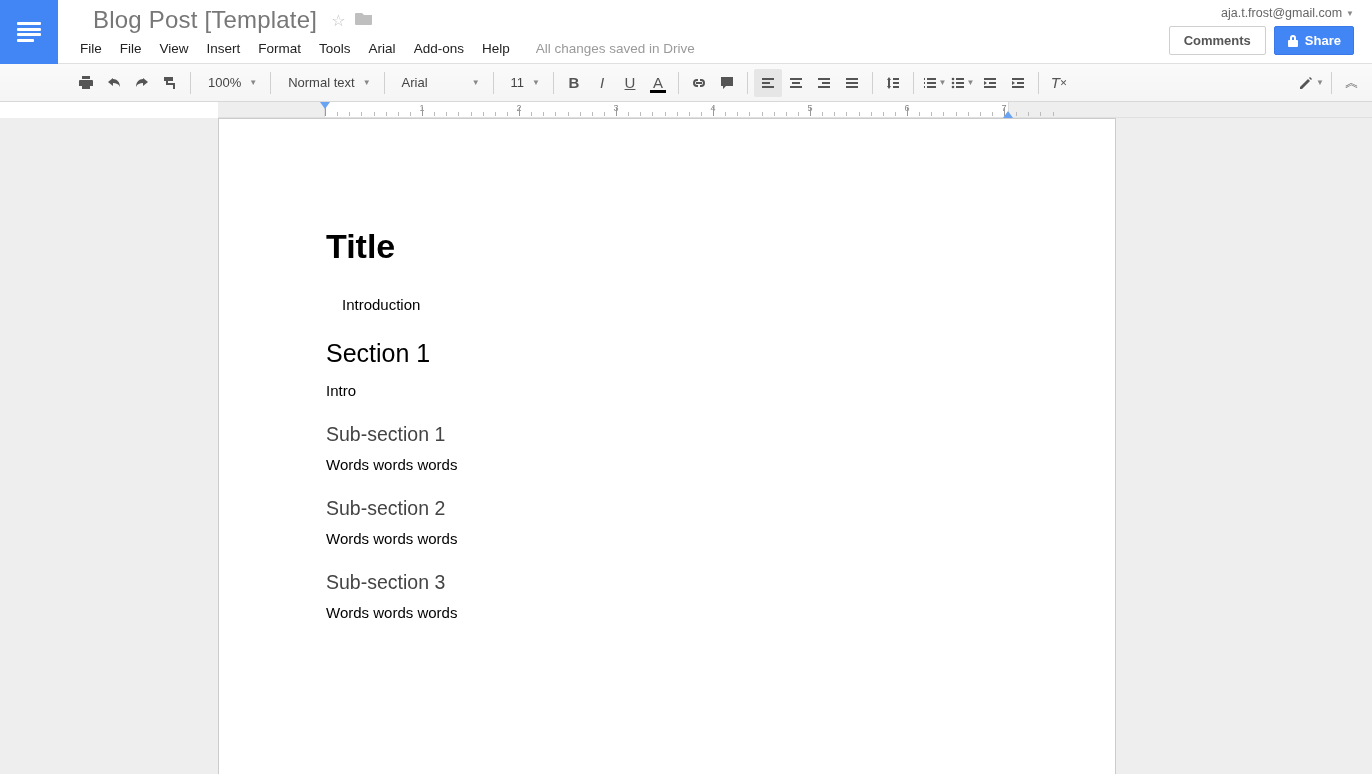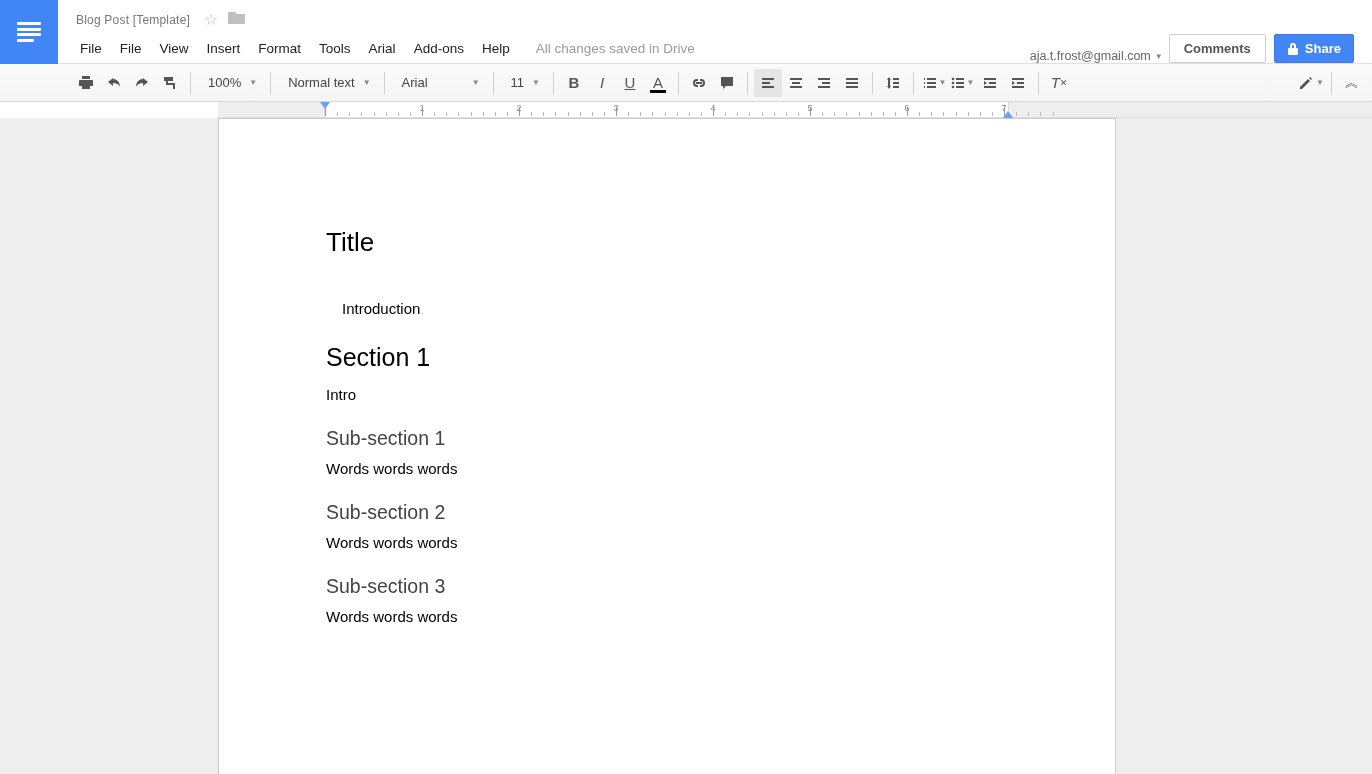--- a/index.html
+++ b/index.html
@@ -29,32 +29,33 @@
   }
   .logo-lines span { display:block; height:3px; background:#fff; border-radius:1px; }
   .title-area {
     flex: 1;
     padding: 6px 10px 0 14px;
     display: flex;
     flex-direction: column;
   }
   .title-row { display: flex; align-items: center; gap: 10px; height: 28px; }
   .doc-title {
-    font-size: 12px;
+    font-size: 24px;
     color: #777;
     letter-spacing: 0.2px;
     border: 1px solid transparent;
     padding: 1px 3px;
+    margin-left: 17px;
   }
   .star-icon, .folder-icon { color: #c0c0c0; font-size: 16px; cursor: pointer; }
   .menu-row { display: flex; align-items: center; gap: 2px; height: 30px; font-size: 13.5px; color: #222; }
   .menu-item { padding: 4px 8px; cursor: pointer; }
   .save-status { color: #9a9a9a; margin-left: 16px; font-size: 13.5px; }
   .right-controls {
-    display: flex; align-items: flex-end;
+    display: flex; flex-direction: column; align-items: flex-end;
     padding: 6px 18px 0 0; gap: 6px;
   }
   .account { font-size: 12.5px; color: #666; display:flex; align-items:center; gap:4px; }
   .account .tri { font-size:8px; color:#888; }
   .btn-row { display:flex; gap:8px; align-items:center; }
   .btn-white {
     background:#fff; border:1px solid #cfcfcf; color:#555;
     padding: 6px 14px; font-size:13px; font-weight:bold; border-radius:2px; cursor:pointer;
   }
   .btn-blue {
@@ -124,21 +125,21 @@
   .canvas {
     position:absolute; top:118px; left:0; right:0; bottom:0;
     background:#eeeeee; overflow:hidden;
   }
   .page {
     position:absolute; left:218px; top:0;
     width: 898px; min-height: 1100px;
     background:#ffffff; border:1px solid #ccc;
     padding: 108px 107px 60px 107px;
   }
-  .doc-h1 { font-size: 26px; font-weight:400; margin-bottom: 42px; font-family: Arial; }
+  .doc-h1 { font-size: 34px; font-weight:700; margin-bottom: 30px; font-family: Arial; }
   .doc-p  { font-size: 15px; margin-bottom: 26px; margin-left: 16px; }
   .doc-h2 { font-size: 25px; font-weight:400; margin-bottom: 14px; margin-top: 8px;}
   .doc-h3 { font-size: 19.5px; font-weight:400; color:#444; margin-bottom: 10px; margin-top:10px;}
   .doc-body { font-size:15px; margin-bottom: 24px; }
 </style>
 </head>
 <body>
 
 <div class="app-bar">
   <div class="logo">

